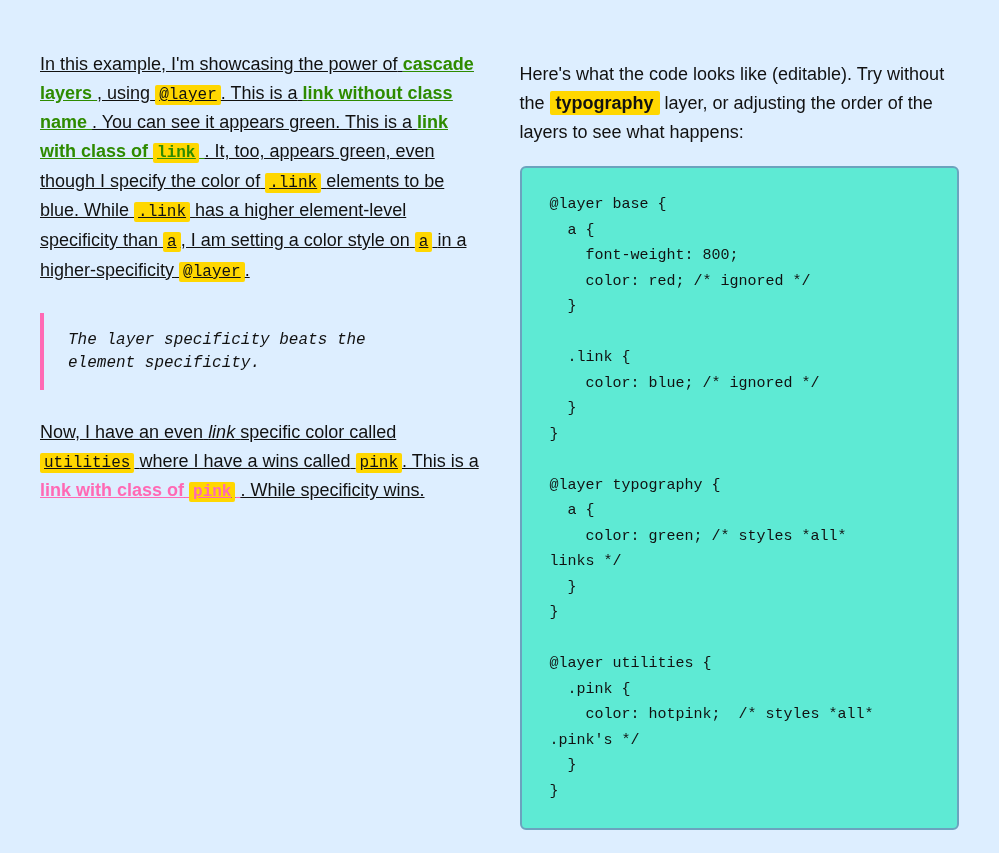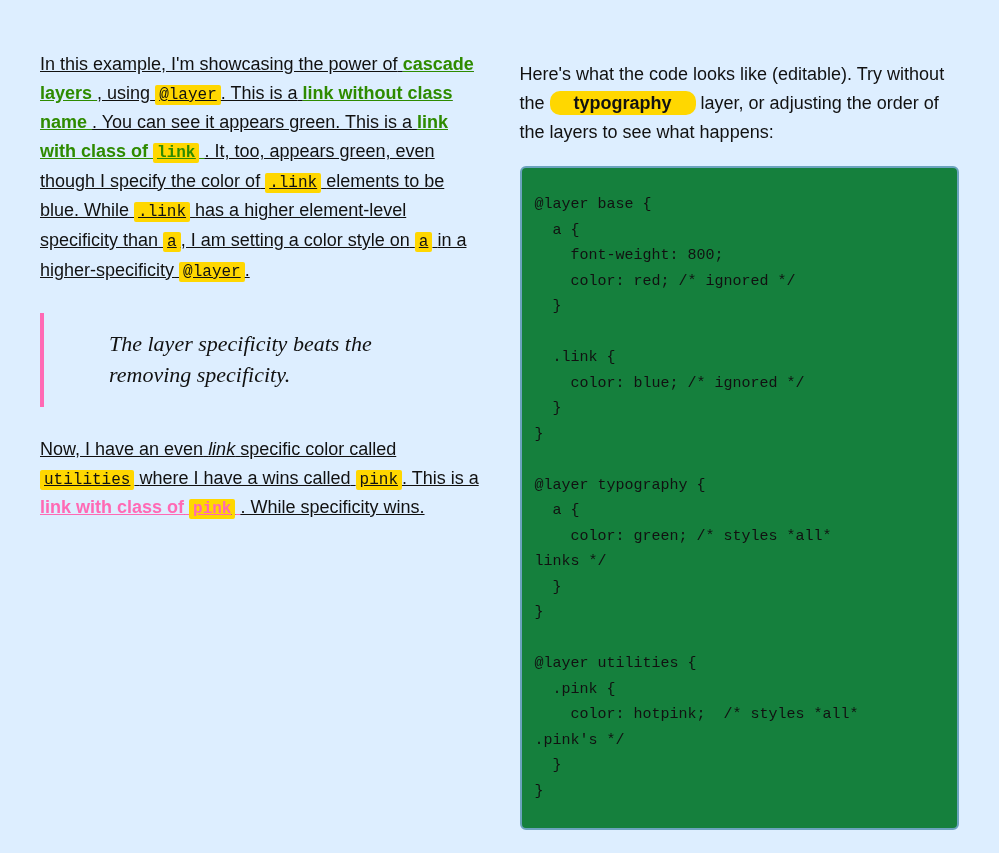--- a/index.html
+++ b/index.html
@@ -75,53 +75,52 @@
       cursor: pointer;
     }
 
     .blockquote-section {
       border-left: 4px solid hotpink;
       padding: 16px 0 16px 24px;
       margin: 28px 0 28px 0;
     }
 
     .blockquote-section p {
-      font-family: Liberation Serif, serif;
-      font-size: 22px;
+      font-family: Liberation Mono, monospace;
+      font-size: 16px;
       font-style: italic;
       line-height: 1.4;
       color: #111;
-      margin-left: 41px;
     }
 
     .blockquote-section p em {
       font-style: italic;
     }
 
     .right-desc {
       font-family: Arial, Helvetica, sans-serif;
       font-size: 18px;
       line-height: 1.6;
       color: #111;
       margin-bottom: 20px;
     }
 
     .highlight-yellow-inline {
       background-color: #FFD700;
-      padding: 2px 24px;
-      border-radius: 10px;
+      padding: 2px 6px;
+      border-radius: 2px;
       font-weight: 700;
       font-style: normal;
     }
 
     .code-editor {
       border: 2px solid #6ba3be;
       border-radius: 6px;
-      background-color: #15803d;
-      padding: 24px 13px;
+      background-color: #5eead4;
+      padding: 24px 28px;
       font-family: 'Courier New', Courier, monospace;
       font-size: 15px;
       line-height: 1.7;
       color: #111;
       white-space: pre;
     }
   </style>
 </head>
 <body>
 
@@ -150,21 +149,21 @@
       <span>has a higher element-level specificity than</span>
       <span class="highlight-yellow">a</span><span>, I am setting a color style on</span>
       <span class="highlight-yellow">a</span>
       <span>in a higher-specificity</span>
       <span class="highlight-yellow">@layer</span><span>.</span>
     </p>
 
     <div class="blockquote-section">
       <p>
         <span>The</span> <em>layer</em> <span>specificity beats the</span><br>
-        <em>removing specificity</em><span>.</span>
+        <em>element specificity</em><span>.</span>
       </p>
     </div>
 
     <p class="intro-text">
       <span>Now, I have an even</span> <em>link</em> <span>specific color called</span>
       <span class="highlight-yellow">utilities</span>
       <span>where I have a wins called</span>
       <span class="highlight-yellow">pink</span><span>. This is a</span>
       <a class="link-pink">
         <span>link with class of</span>

